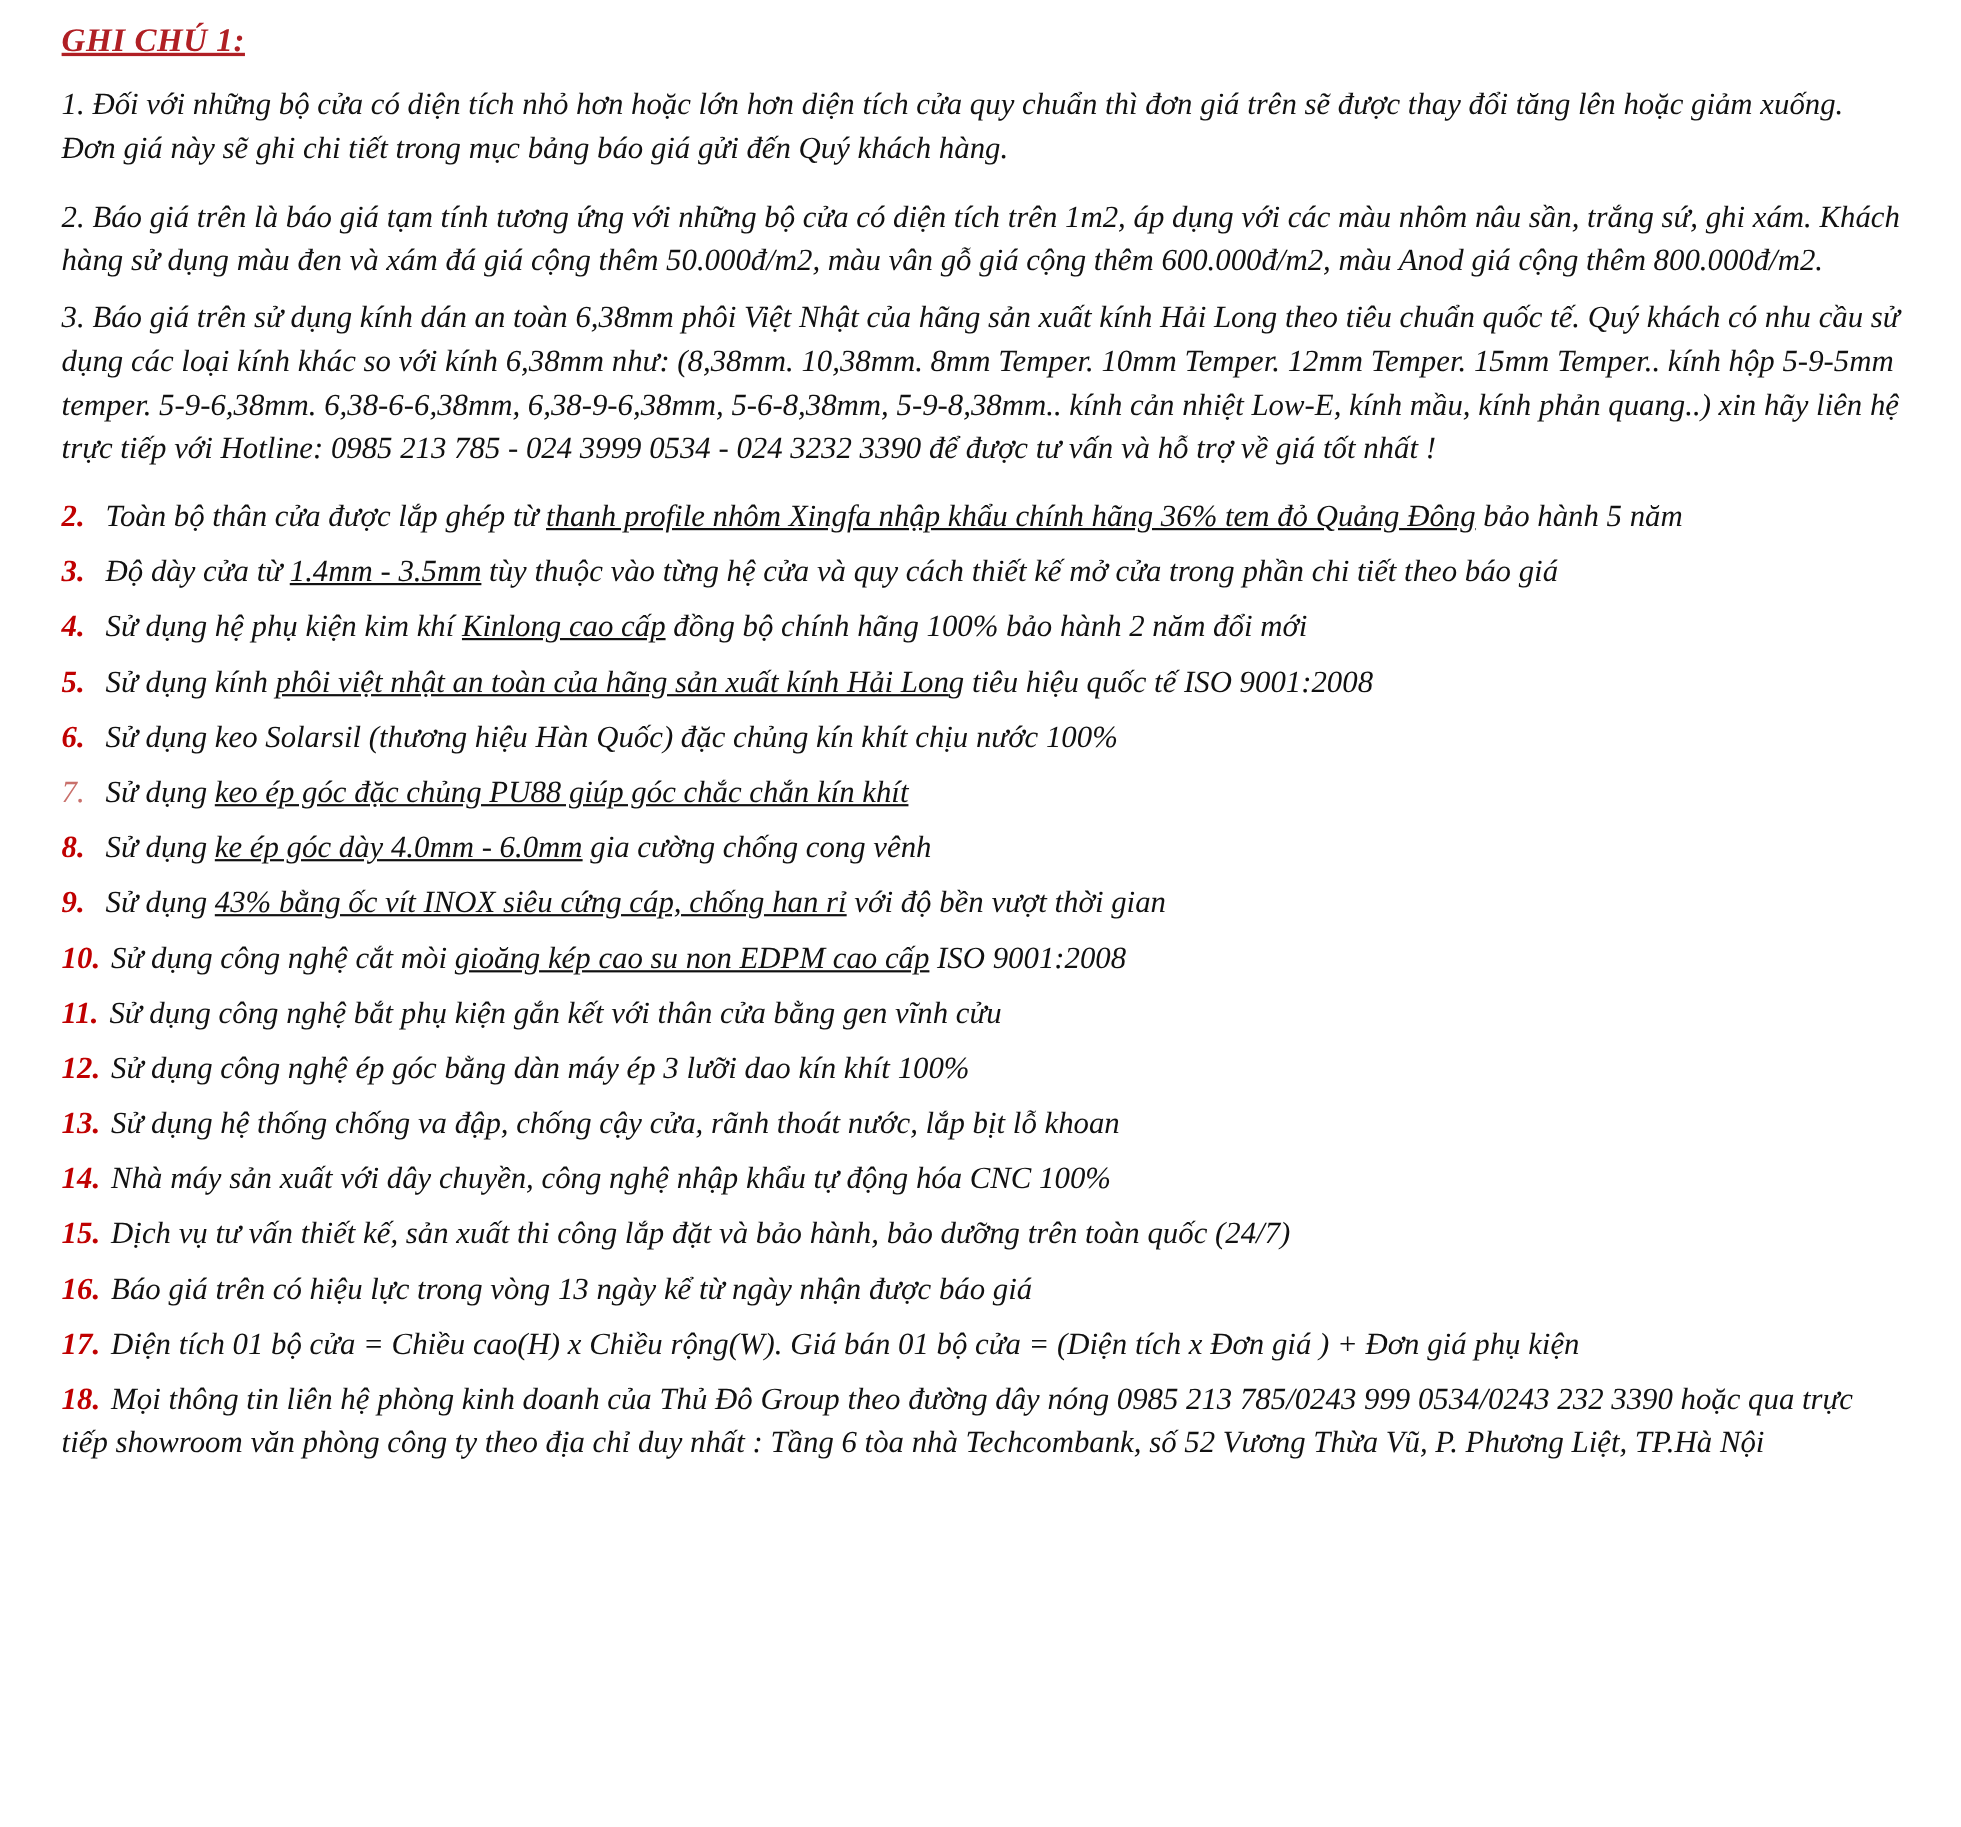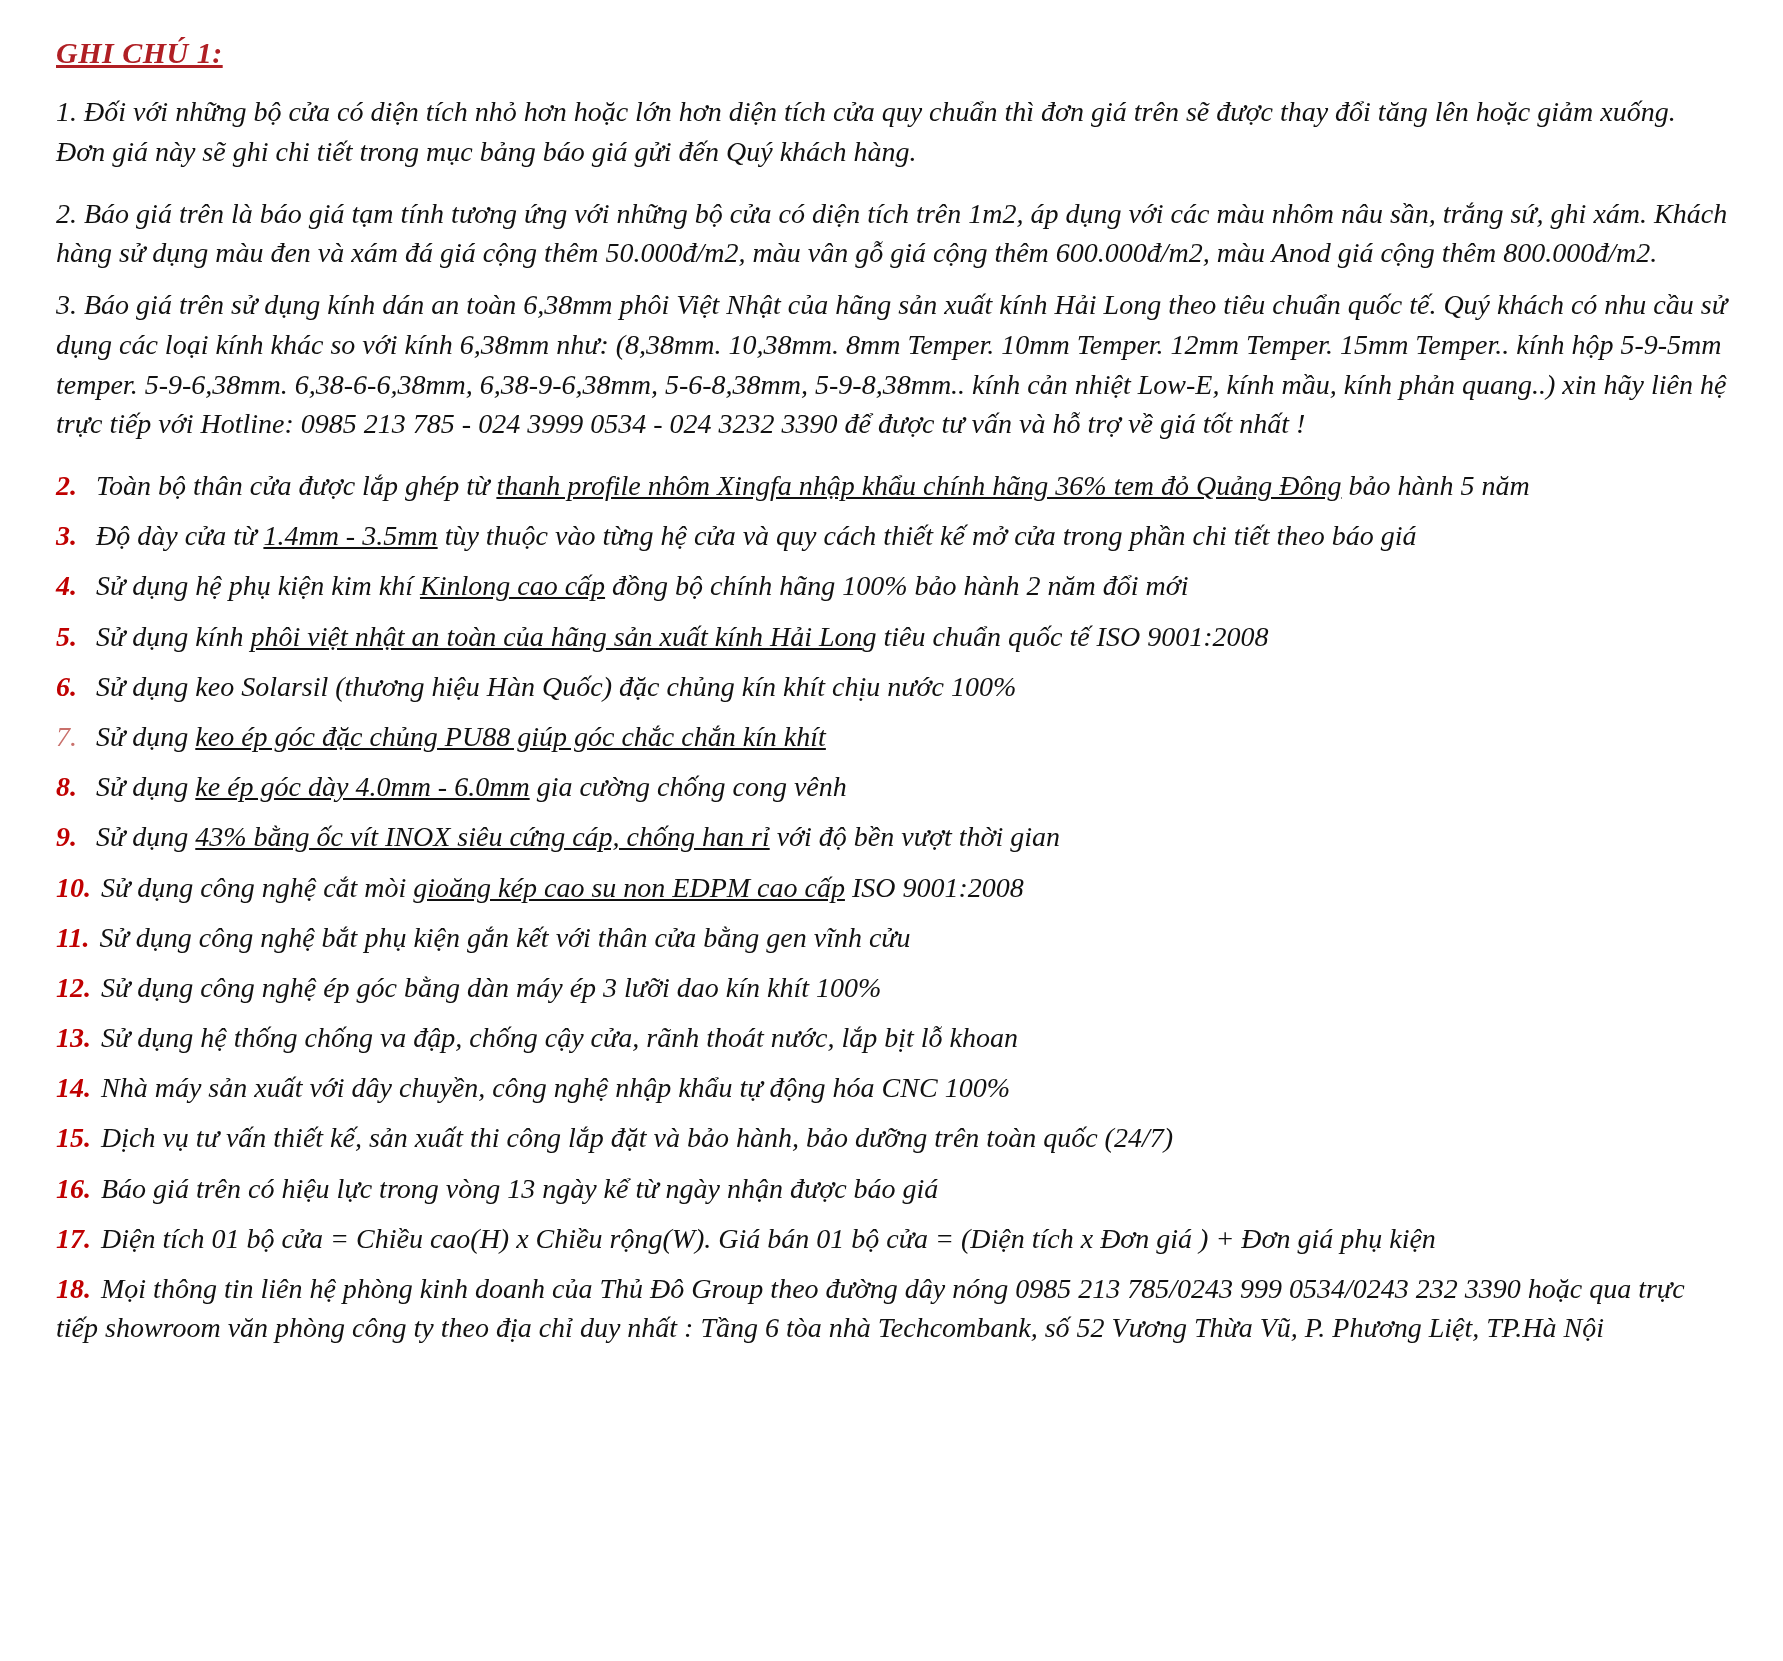--- a/index.html
+++ b/index.html
@@ -1,21 +1,21 @@
 <!DOCTYPE html>
 <html><head>
 <meta charset="utf-8">
 <style>
   html, body { margin: 0; padding: 0; background: #ffffff; }
   .page {
     position: relative;
     width: 1783px;
     height: 1661px;
     box-sizing: border-box;
-    padding: 36px 52px 0 56px;
+    padding: 20px 52px 0 56px;
     background: #ffffff;
     font-family: "Liberation Serif", serif;
     font-style: italic;
     color: #111111;
     overflow: hidden;
   }
   .note-heading {
     color: var(--red-heading, #b01f24);
     font-size: 30px;
     font-weight: bold;
@@ -62,21 +62,21 @@
   <div id="note1-paragraphs">
       <p class="body-par">1. Đối với những bộ cửa có diện tích nhỏ hơn hoặc lớn hơn diện tích cửa quy chuẩn thì đơn giá trên sẽ được thay đổi tăng lên hoặc giảm xuống. Đơn giá này sẽ ghi chi tiết trong mục bảng báo giá gửi đến Quý khách hàng.</p>
       <p class="body-par tight">2. Báo giá trên là báo giá tạm tính tương ứng với những bộ cửa có diện tích trên 1m2, áp dụng với các màu nhôm nâu sần, trắng sứ, ghi xám. Khách hàng sử dụng màu đen và xám đá giá cộng thêm 50.000đ/m2, màu vân gỗ giá cộng thêm 600.000đ/m2, màu Anod giá cộng thêm 800.000đ/m2.</p>
       <p class="body-par">3. Báo giá trên sử dụng kính dán an toàn 6,38mm phôi Việt Nhật của hãng sản xuất kính Hải Long theo tiêu chuẩn quốc tế. Quý khách có nhu cầu sử dụng các loại kính khác so với kính 6,38mm như: (8,38mm. 10,38mm. 8mm Temper. 10mm Temper. 12mm Temper. 15mm Temper.. kính hộp 5-9-5mm temper. 5-9-6,38mm. 6,38-6-6,38mm, 6,38-9-6,38mm, 5-6-8,38mm, 5-9-8,38mm.. kính cản nhiệt Low-E, kính mầu, kính phản quang..) xin hãy liên hệ trực tiếp với Hotline: 0985 213 785 - 024 3999 0534 - 024 3232 3390 để được tư vấn và hỗ trợ về giá tốt nhất !</p>
     </div>
 
   <div id="note2-items" class="items">
       <div class="item"><span class="num">2.</span><span>Toàn bộ thân cửa được lắp ghép từ </span><span class="u">thanh profile nhôm Xingfa nhập khẩu chính hãng 36% tem đỏ Quảng Đông</span><span> bảo hành 5 năm</span></div>
       <div class="item"><span class="num">3.</span><span>Độ dày cửa từ </span><span class="u">1.4mm - 3.5mm</span><span> tùy thuộc vào từng hệ cửa và quy cách thiết kế mở cửa trong phần chi tiết theo báo giá</span></div>
       <div class="item"><span class="num">4.</span><span>Sử dụng hệ phụ kiện kim khí </span><span class="u">Kinlong cao cấp</span><span> đồng bộ chính hãng 100% bảo hành 2 năm đổi mới</span></div>
-      <div class="item"><span class="num">5.</span><span>Sử dụng kính </span><span class="u">phôi việt nhật an toàn của hãng sản xuất kính Hải Lon</span><span>g tiêu chuẩn quốc tế ISO 9001:2008</span></div>
+      <div class="item"><span class="num">5.</span><span>Sử dụng kính </span><span class="u">phôi việt nhật an toàn của hãng sản xuất kính Hải Lon</span><span>g tiêu hiệu quốc tế ISO 9001:2008</span></div>
       <div class="item"><span class="num">6.</span><span>Sử dụng keo Solarsil (thương hiệu Hàn Quốc) đặc chủng kín khít chịu nước 100%</span></div>
       <div class="item"><span class="num light">7.</span><span>Sử dụng </span><span class="u">keo ép góc đặc chủng PU88 giúp góc chắc chắn kín khít</span></div>
       <div class="item"><span class="num">8.</span><span>Sử dụng </span><span class="u">ke ép góc dày 4.0mm - 6.0mm</span><span> gia cường chống cong vênh</span></div>
       <div class="item"><span class="num">9.</span><span>Sử dụng </span><span class="u">43% bằng ốc vít INOX siêu cứng cáp, chống han rỉ</span><span> với độ bền vượt thời gian</span></div>
       <div class="item"><span class="num">10.</span><span>Sử dụng công nghệ cắt mòi </span><span class="u">gioăng kép cao su non EDPM cao cấp</span><span> ISO 9001:2008</span></div>
       <div class="item"><span class="num">11.</span><span>Sử dụng công nghệ bắt phụ kiện gắn kết với thân cửa bằng gen vĩnh cửu</span></div>
       <div class="item"><span class="num">12.</span><span>Sử dụng công nghệ ép góc bằng dàn máy ép 3 lưỡi dao kín khít 100%</span></div>
       <div class="item"><span class="num">13.</span><span>Sử dụng hệ thống chống va đập, chống cậy cửa, rãnh thoát nước, lắp bịt lỗ khoan</span></div>
       <div class="item"><span class="num">14.</span><span>Nhà máy sản xuất với dây chuyền, công nghệ nhập khẩu tự động hóa CNC 100%</span></div>
       <div class="item"><span class="num">15.</span><span>Dịch vụ tư vấn thiết kế, sản xuất thi công lắp đặt và bảo hành, bảo dưỡng trên toàn quốc (24/7)</span></div>

